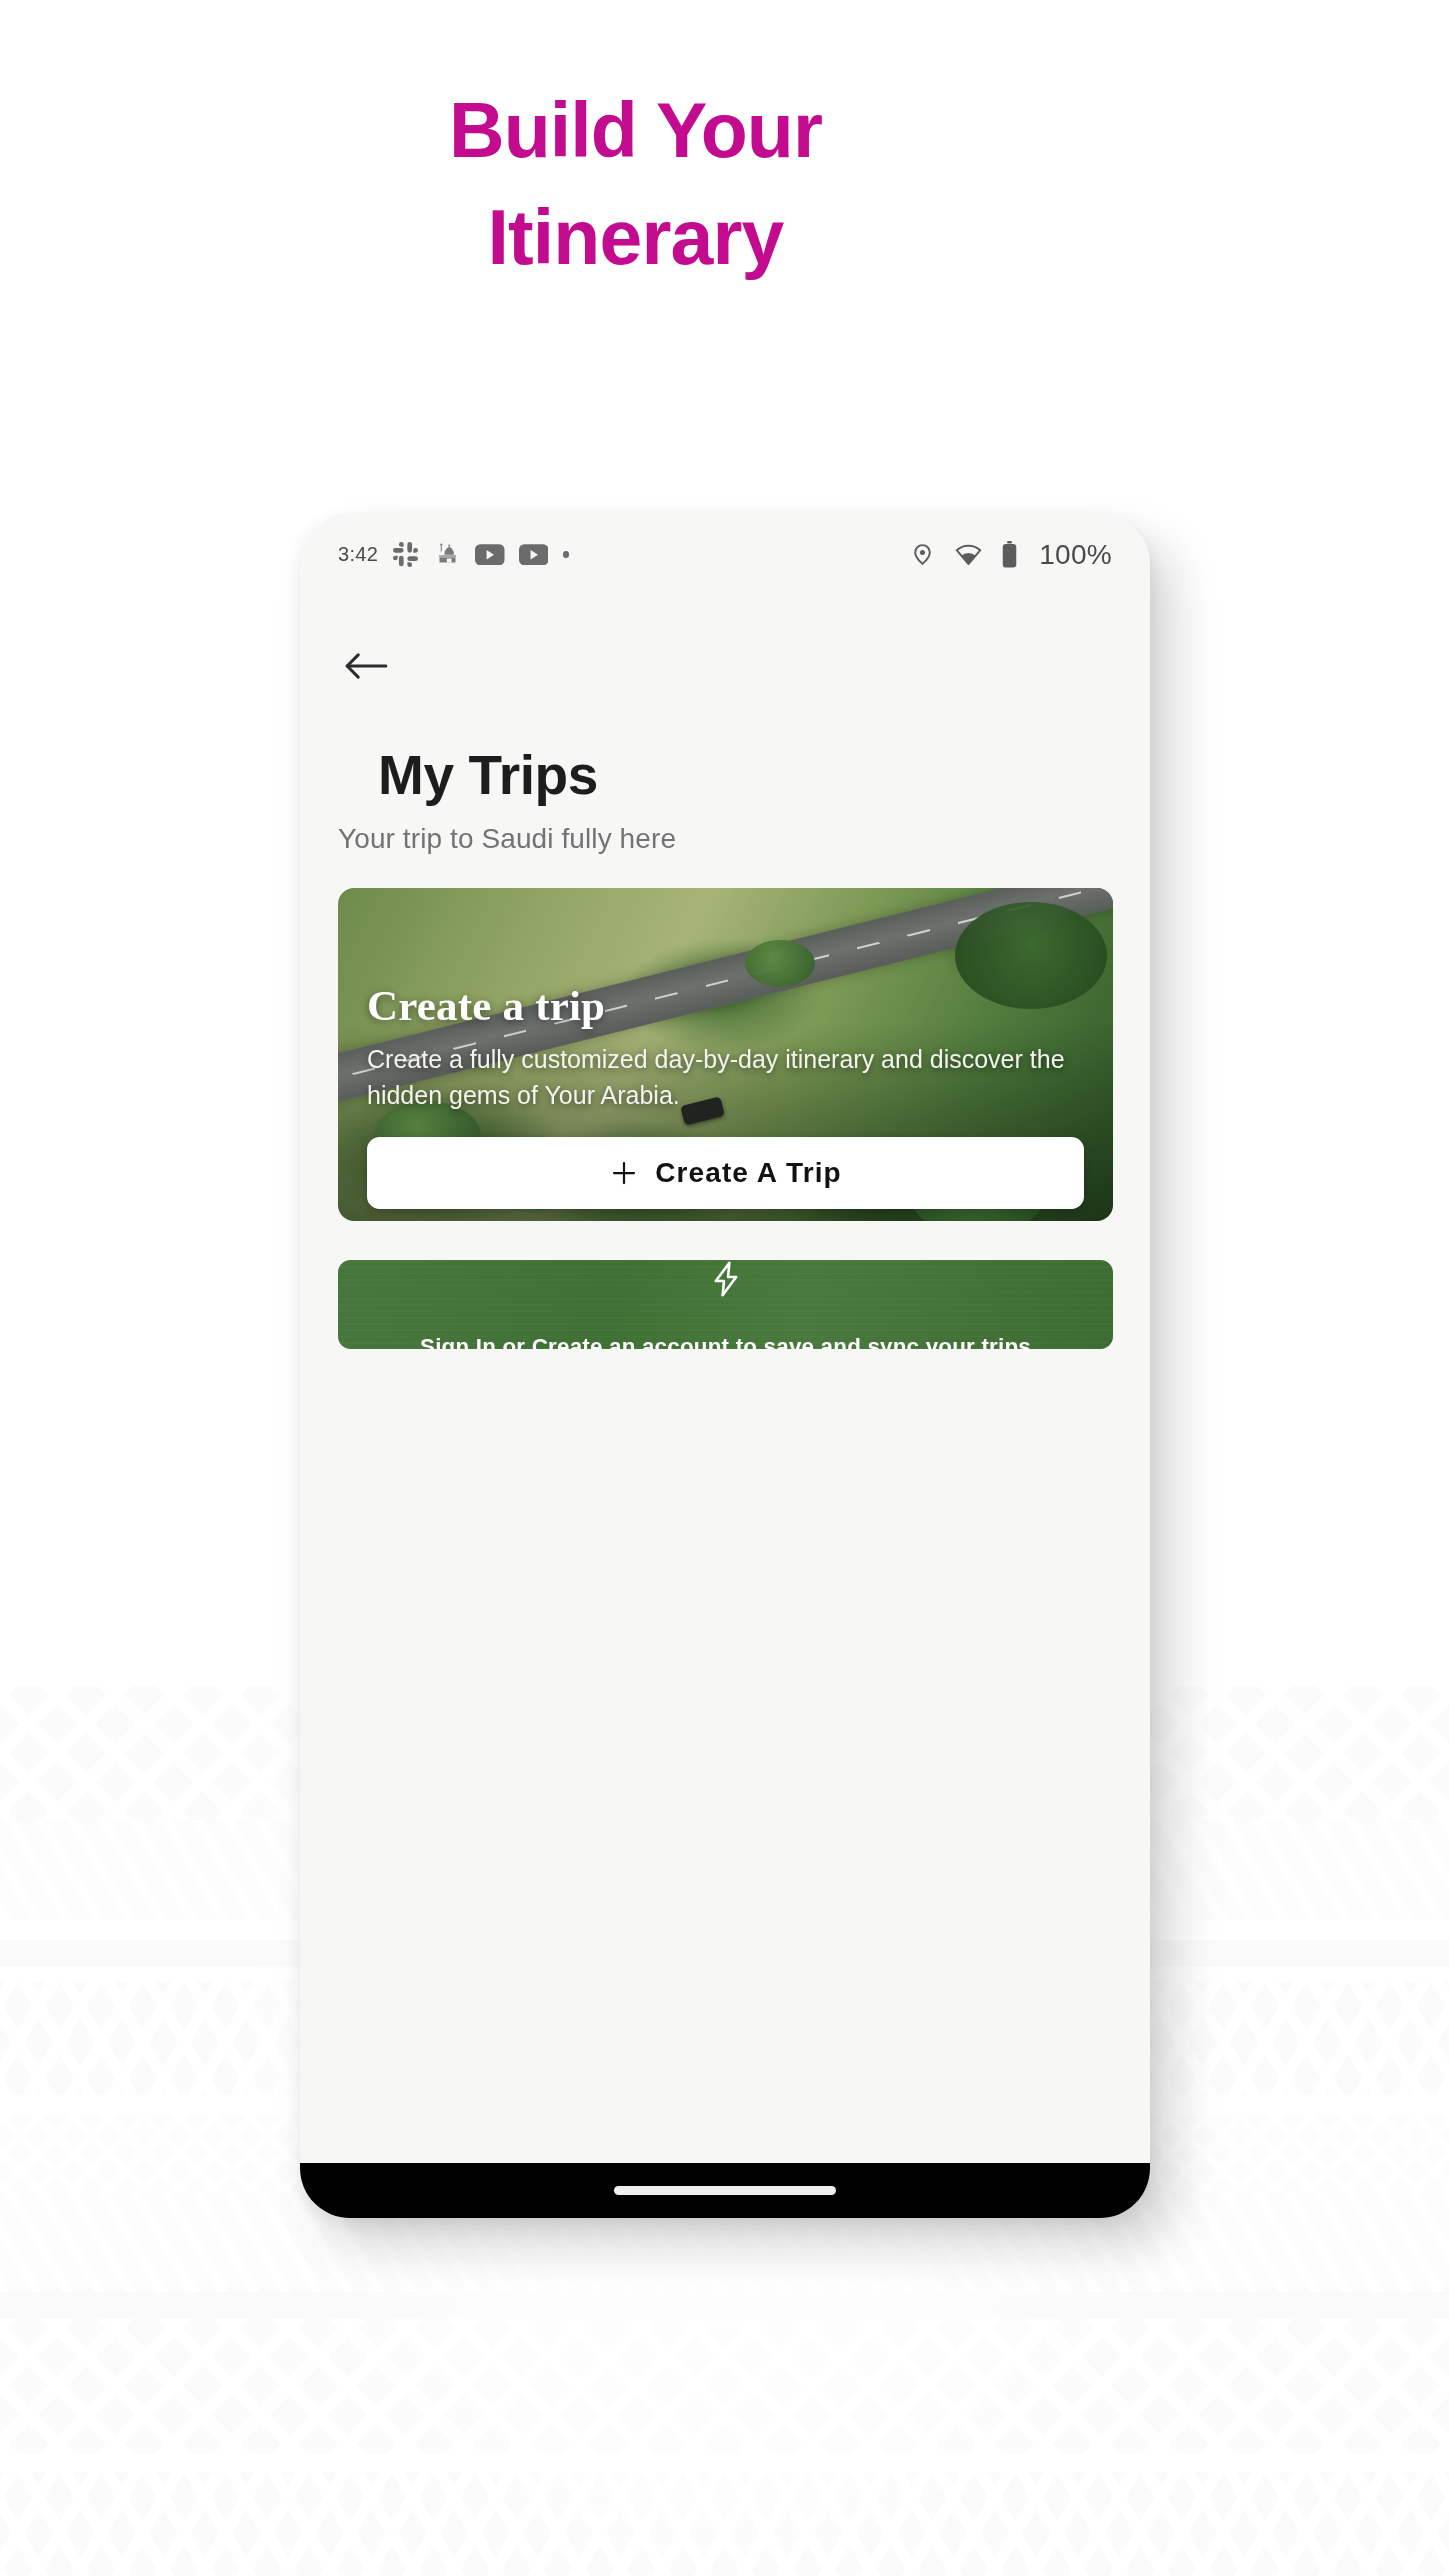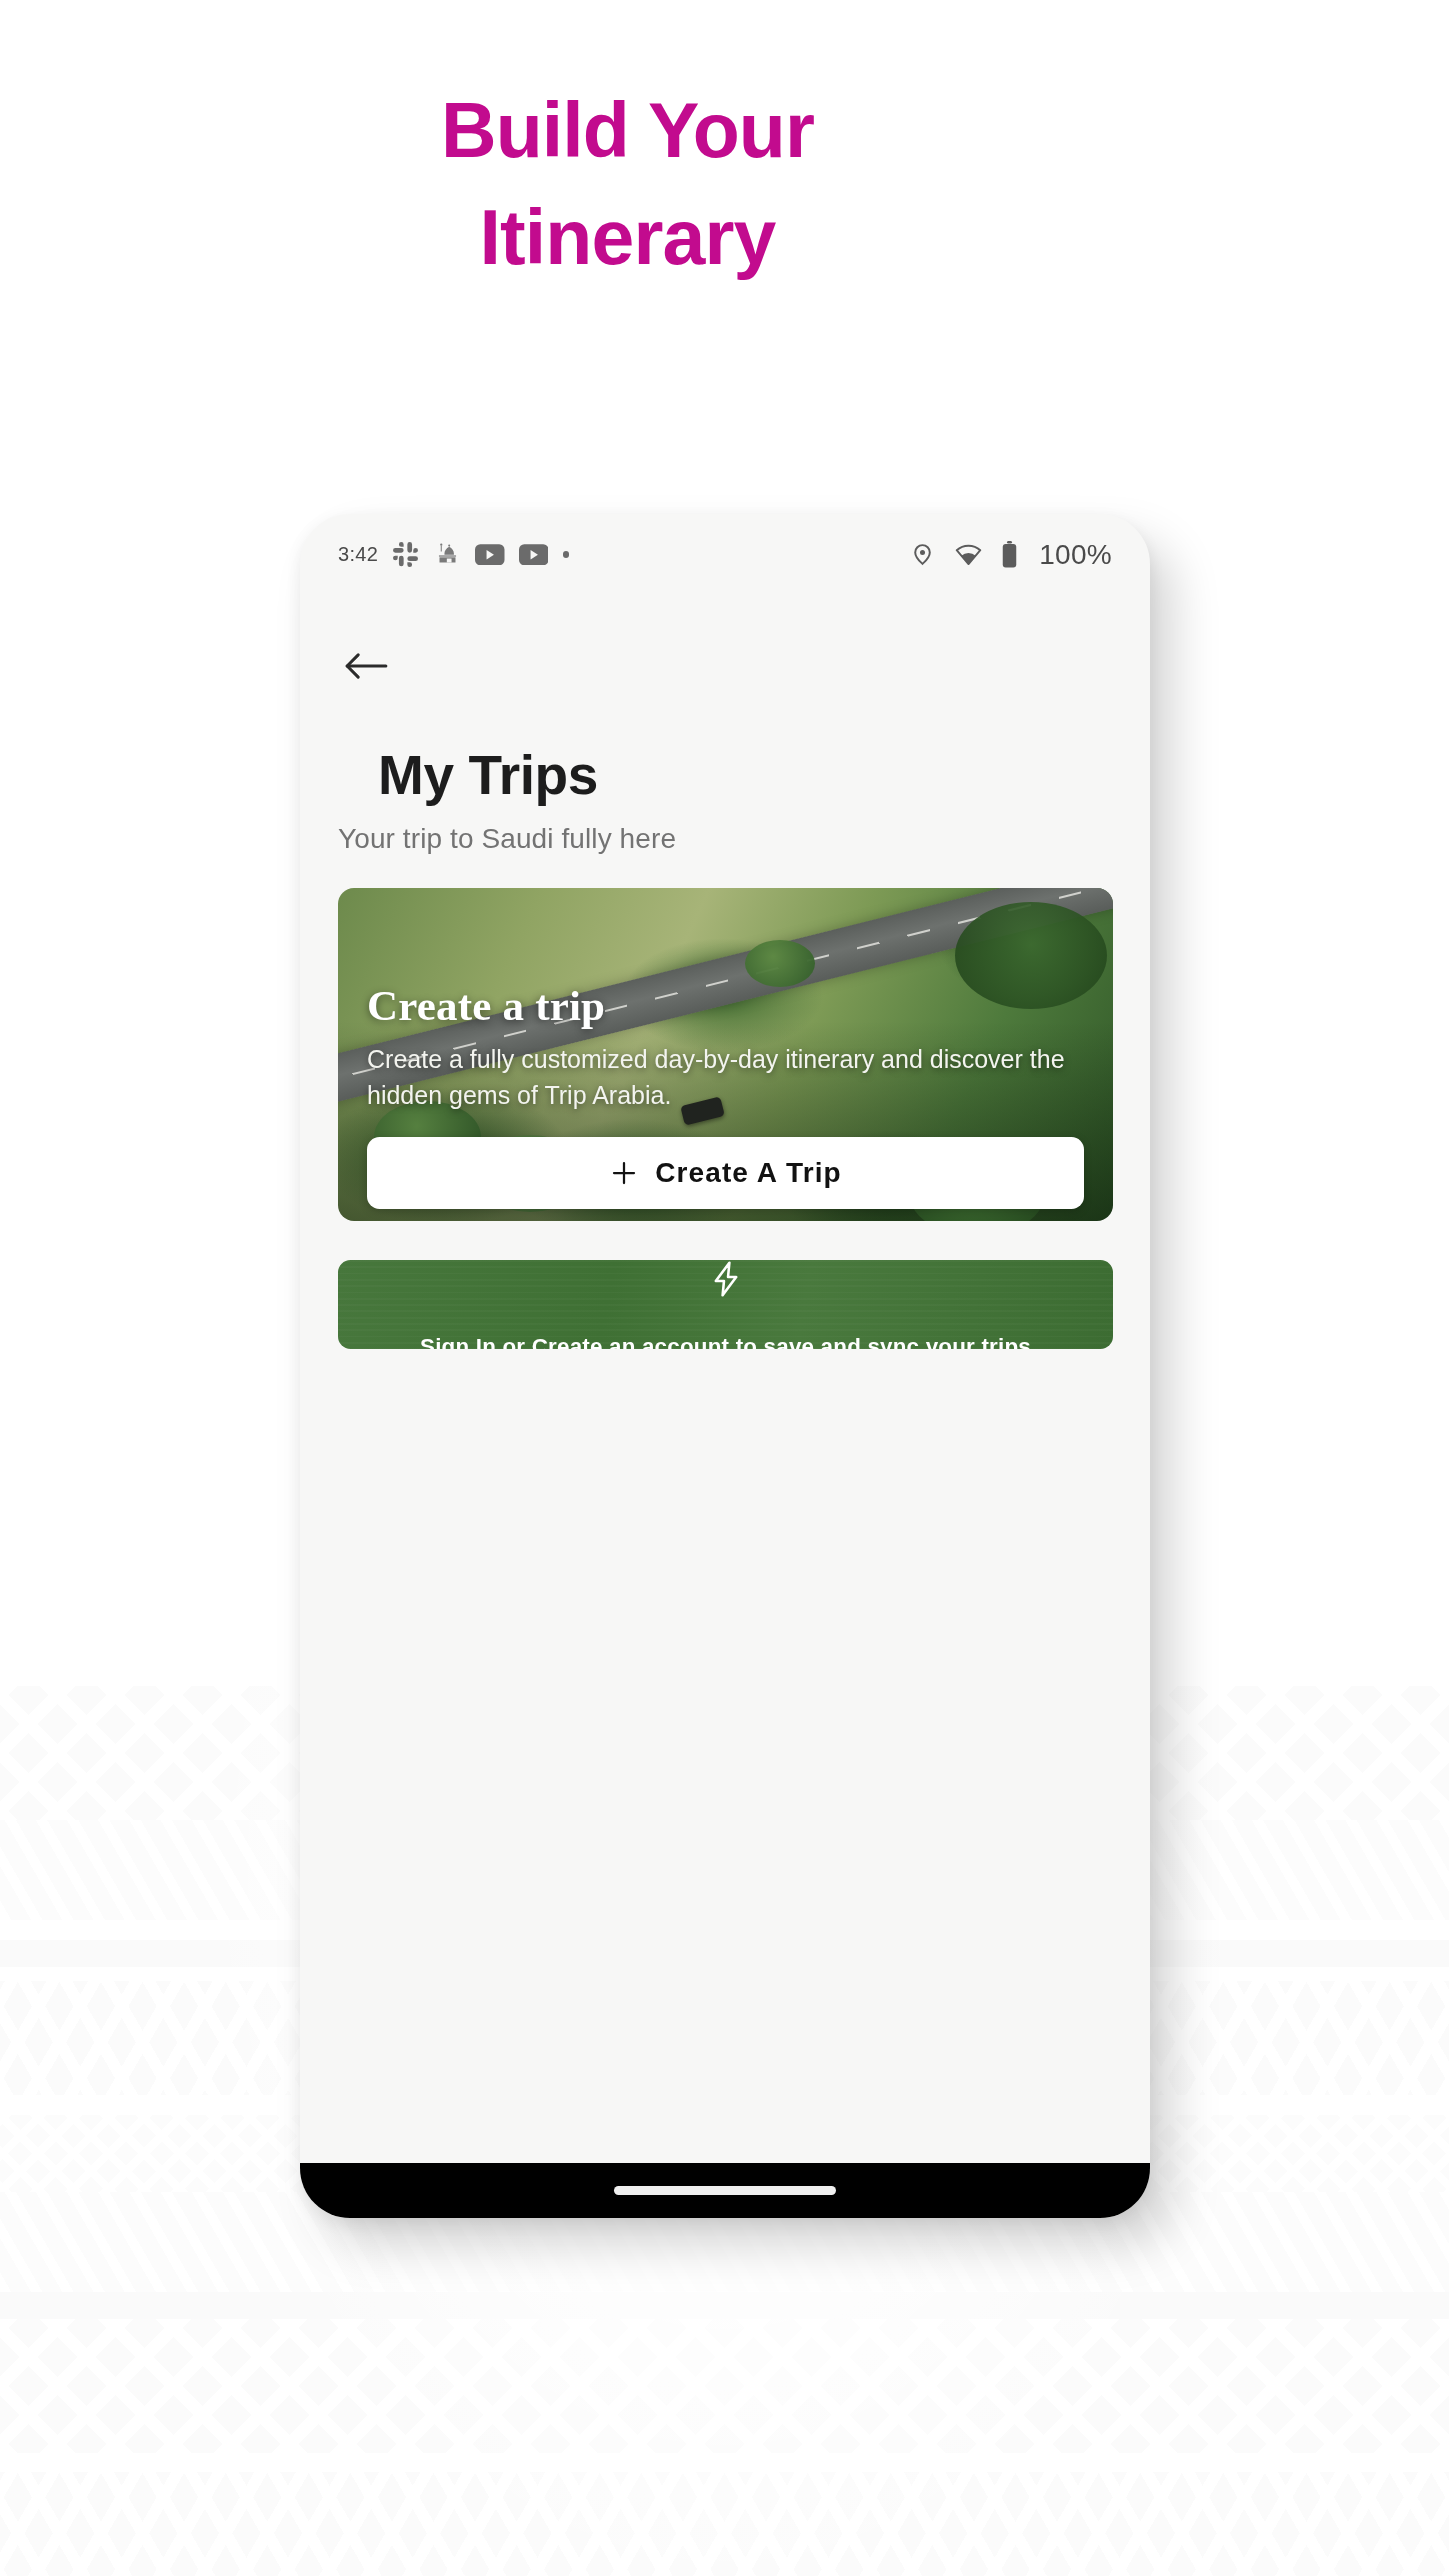--- a/index.html
+++ b/index.html
@@ -69,21 +69,21 @@
     position: absolute;
     left: 224px; top: 0;
     width: 1002px; height: 890px;
     background: radial-gradient(ellipse at 50% 20%, rgba(255,255,255,.95) 0%, rgba(255,255,255,.65) 45%, rgba(255,255,255,0) 75%);
     pointer-events: none;
   }
 
   
   #headline {
     position: absolute;
-    left: 0; top: 86px;
+    left: 8px; top: 86px;
     width: 1255px;
     text-align: center;
     color: #C20B8E;
     font-family: "Liberation Sans", sans-serif;
     font-weight: 700;
     font-size: 77px;
     line-height: 1.15;
     letter-spacing: -0.9px;
   }
   #headline .l2 { display:block; margin-top: 18px; }
@@ -378,21 +378,21 @@
       <div id="card-veh-dark"></div>
       <div id="card-veh-red"></div>
 
       <div class="tree" style="left:407px;top:52px;width:70px;height:47px;background:radial-gradient(circle at 40% 35%,#5d8a42,#2f5a28);opacity:.95;"></div>
       <div class="tree" style="left:36px;top:213px;width:107px;height:72px;background:radial-gradient(circle at 40% 35%,#568140,#2a4f24);opacity:.95;"></div>
       <div class="tree" style="left:134px;top:247px;width:116px;height:77px;background:radial-gradient(circle at 45% 35%,#63975084,#2a4f24);opacity:.9;"></div>
       <div class="tree" style="left:617px;top:14.3px;width:152px;height:107px;background:radial-gradient(circle at 50% 40%,#3d6b30,#1f4019);opacity:.9;"></div>
       <div class="tree" style="left:572px;top:267px;width:134px;height:81px;background:radial-gradient(circle at 45% 35%,#3f6f32,#24471e);opacity:.9;"></div>
 
       <div id="card-title">Create a trip</div>
-      <div id="card-desc">Create a fully customized day-by-day itinerary and discover the hidden gems of Trip Arabia.</div>
+      <div id="card-desc">Create a fully customized day-by-day itinerary and discover the hidden gems of Your Arabia.</div>
 
       <div id="create-trip-button">
         <svg width="30" height="30" viewBox="0 0 24 24" stroke="#121212" stroke-width="1.8" stroke-linecap="round">
           <path d="M12 4v16M4 12h16"></path>
         </svg>
         <span class="label">Create A Trip</span>
       </div>
     </div>
 
     <div id="signin-banner">

